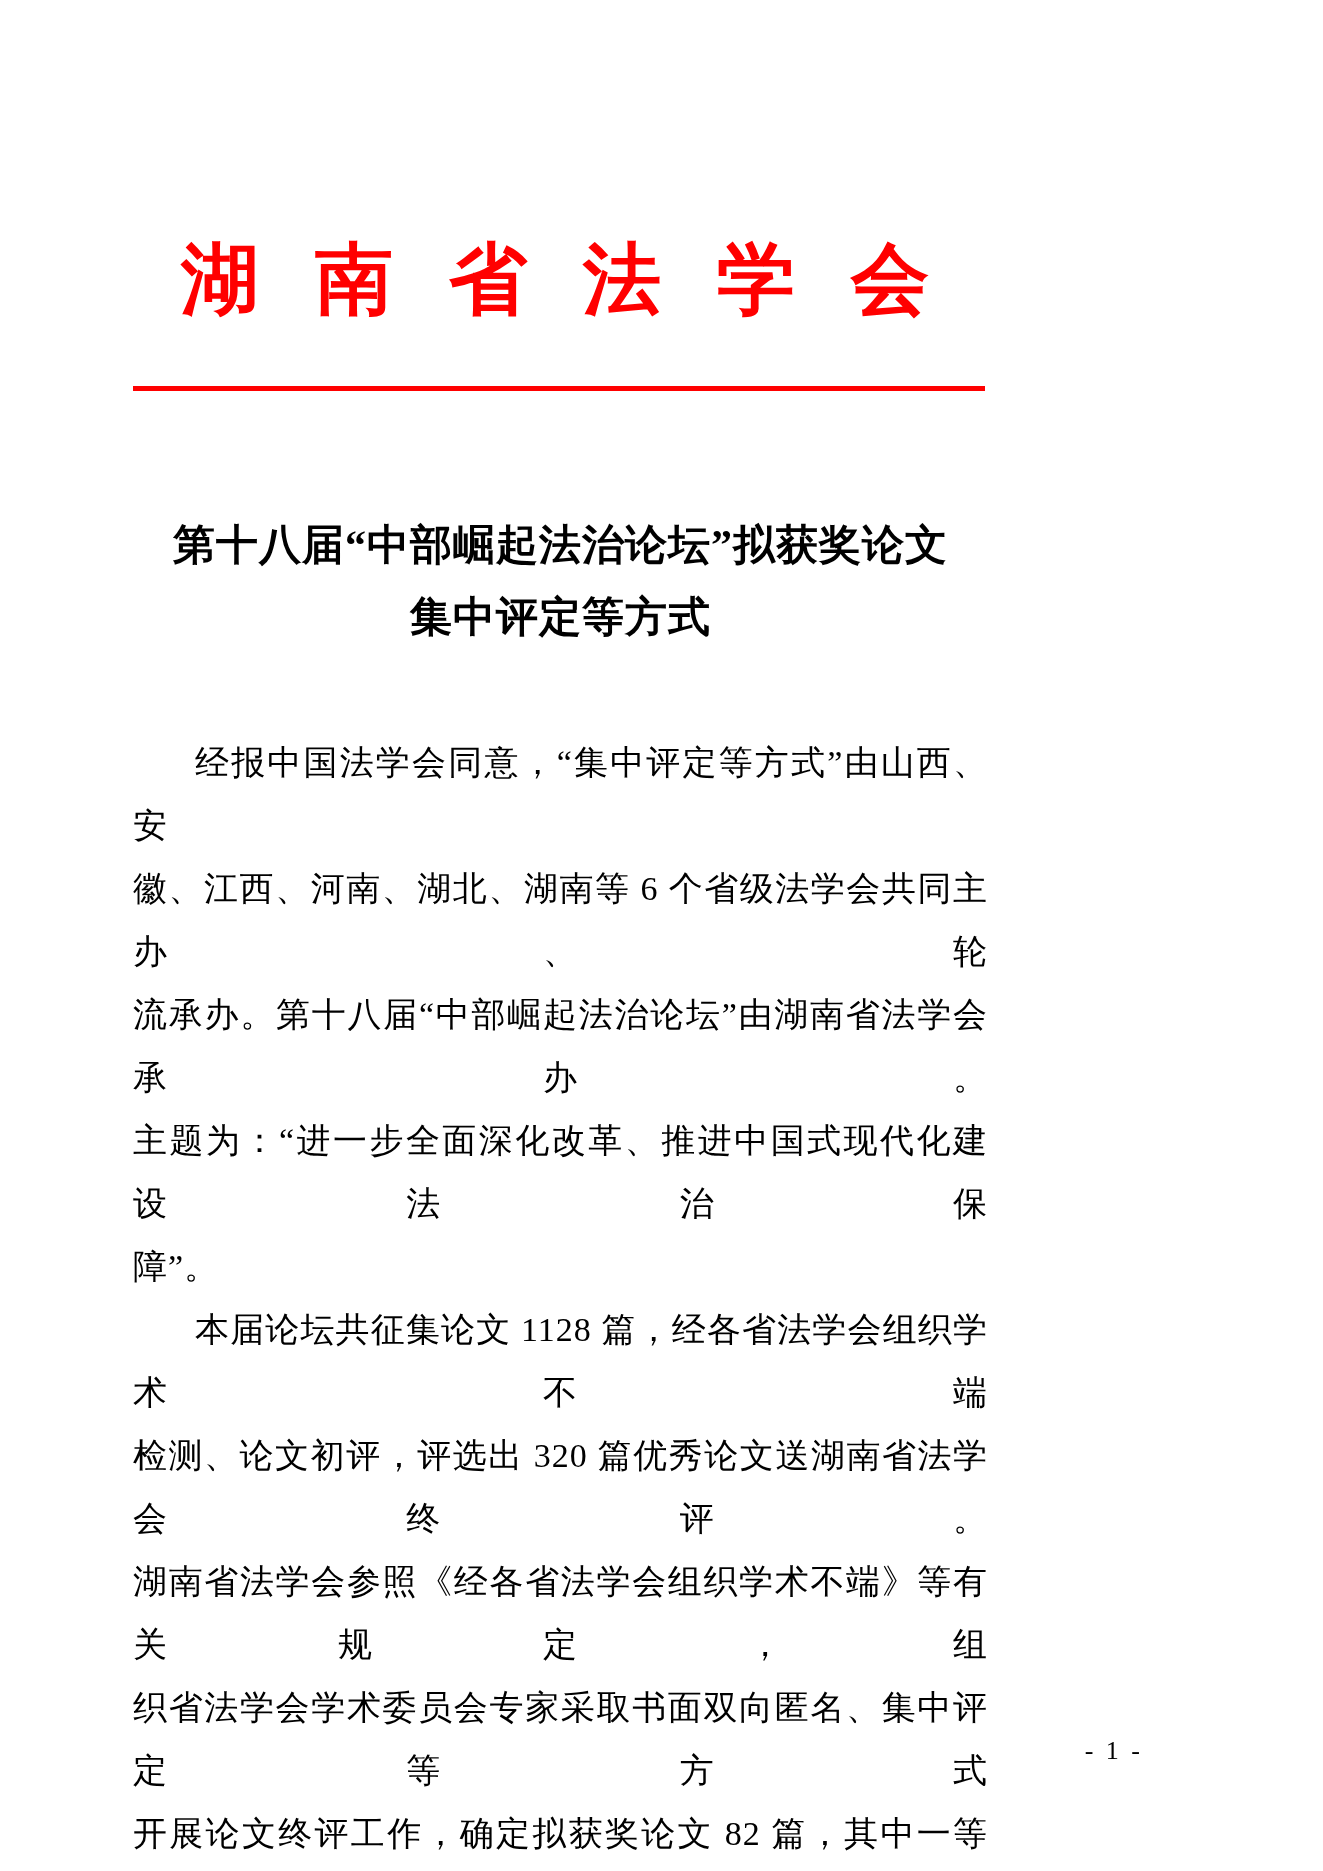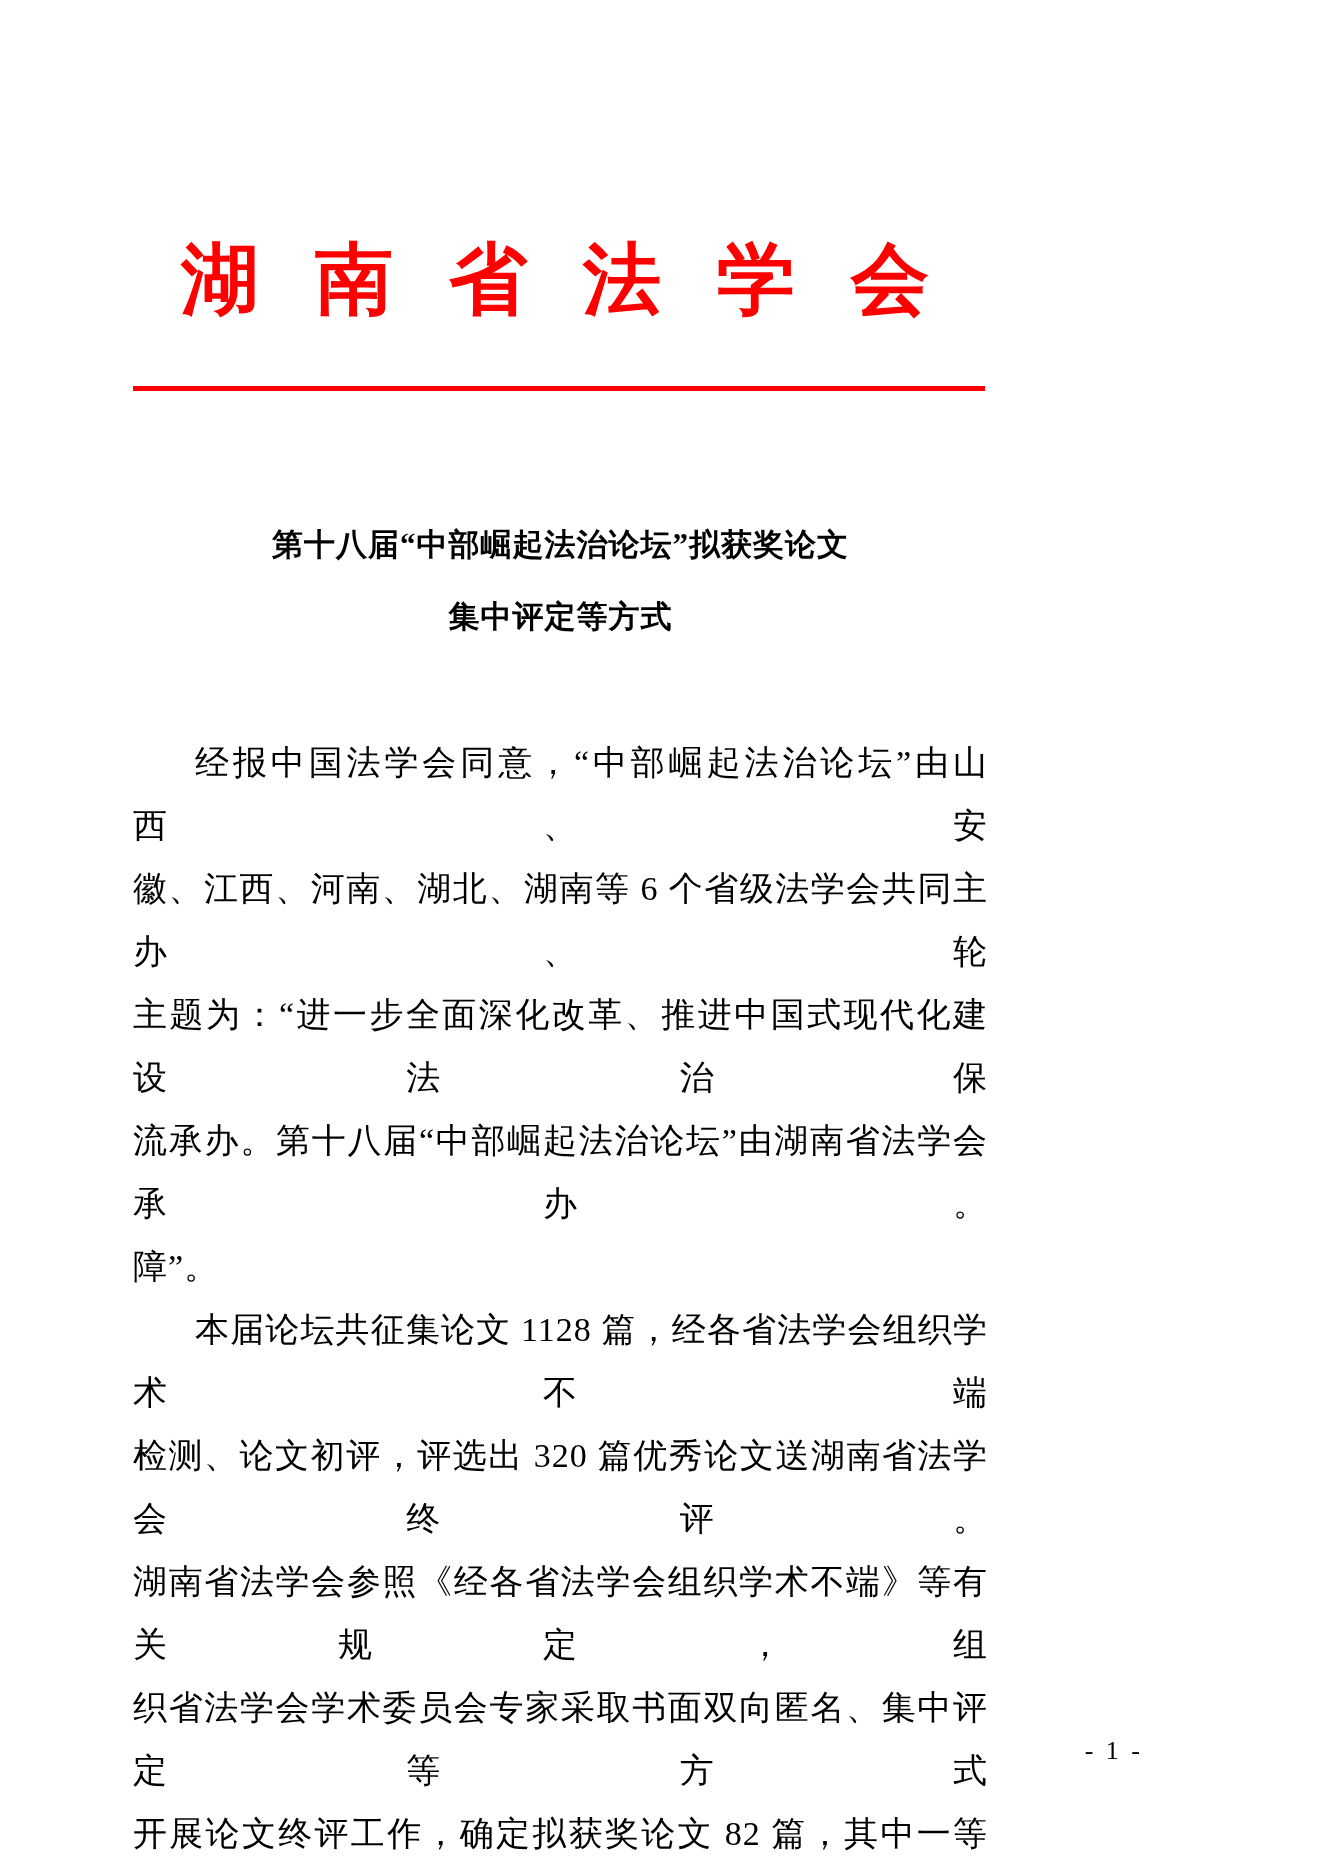--- a/index.html
+++ b/index.html
@@ -34,21 +34,21 @@
   }
   .divider {
     margin-top: 58px;
     width: 852px;
     height: 5px;
   }
   .doc-title {
     margin-top: 118px;
     text-align: center;
     font-weight: bold;
-    font-size: 31px;
+    font-size: 42px;
     line-height: 72px;
     letter-spacing: 1px;
   }
   .body-text {
     margin-top: 78px;
     font-size: 34px;
     line-height: 63px;
   }
   .para-line {
     text-align: justify;
@@ -81,24 +81,24 @@
     <div class="divider" style="background-color: rgb(255, 0, 0);"></div>
 
     <div class="doc-title">
       <div class="title-line">第十八届“中部崛起法治论坛”拟获奖论文</div>
       <div class="title-line">集中评定等方式</div>
     </div>
 
     <div class="body-text">
 
       <div class="paragraph">
-        <div class="para-line first">经报中国法学会同意，“中部崛起法治论坛”由山西、安</div>
+        <div class="para-line first">经报中国法学会同意，“集中评定等方式”由山西、安</div>
         <div class="para-line">徽、江西、河南、湖北、湖南等 6 个省级法学会共同主办、轮</div>
+        <div class="para-line">流承办。第十八届“中部崛起法治论坛”由湖南省法学会承办。</div>
         <div class="para-line">主题为：“进一步全面深化改革、推进中国式现代化建设法治保</div>
-        <div class="para-line">流承办。第十八届“中部崛起法治论坛”由湖南省法学会承办。</div>
         <div class="para-line para-end">障”。</div>
       </div>
 
       <div class="paragraph">
         <div class="para-line first">本届论坛共征集论文 1128 篇，经各省法学会组织学术不端</div>
         <div class="para-line">检测、论文初评，评选出 320 篇优秀论文送湖南省法学会终评。</div>
         <div class="para-line">湖南省法学会参照《经各省法学会组织学术不端》等有关规定，组</div>
         <div class="para-line">织省法学会学术委员会专家采取书面双向匿名、集中评定等方式</div>
         <div class="para-line">开展论文终评工作，确定拟获奖论文 82 篇，其中一等奖 8 篇，</div>
 

